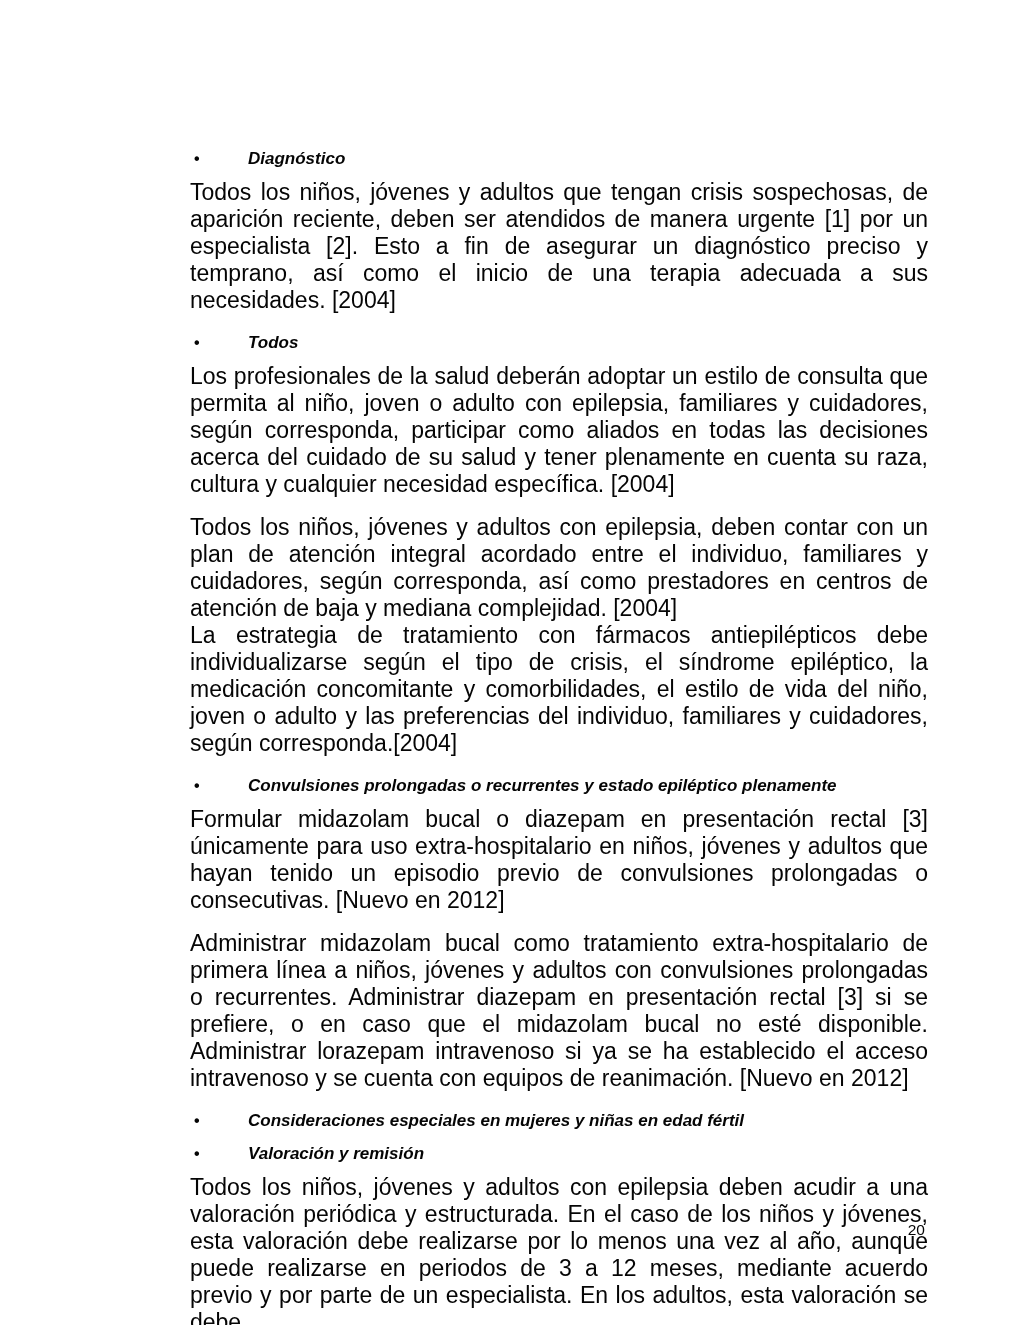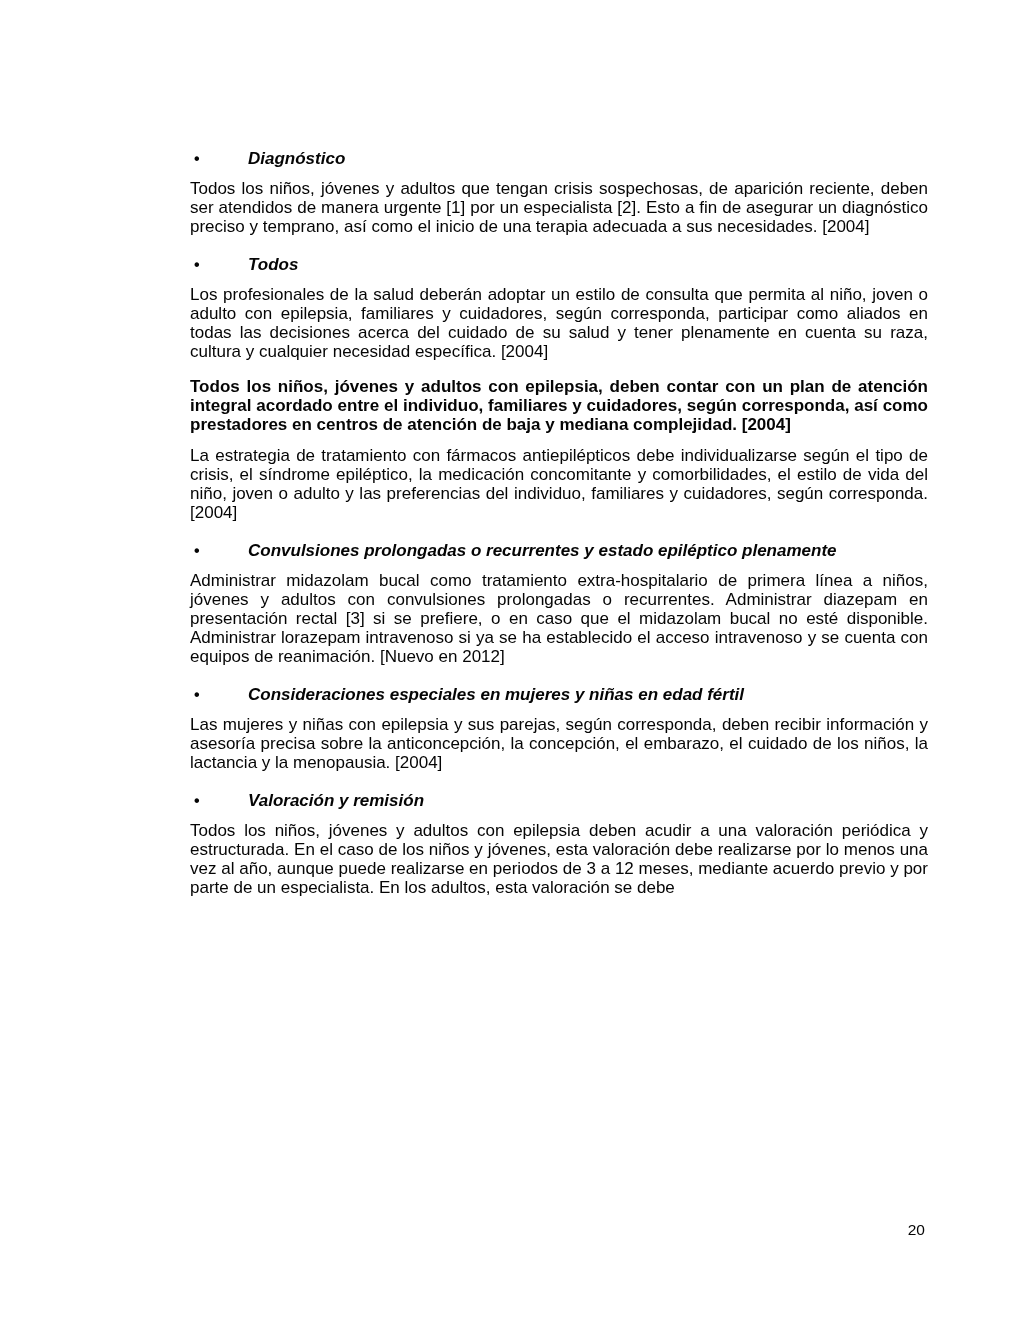--- a/index.html
+++ b/index.html
@@ -26,26 +26,26 @@
     margin-bottom: 8px;
   }
   .bullet {
     flex: 0 0 58px;
     width: 58px;
     padding-left: 4px;
     font-size: 16px;
   }
   .heading-text { flex: 1; font-style: italic; }
   .para {
-    font-size: 17px;
-    line-height: 19px;
+    font-size: 23px;
+    line-height: 27px;
     text-align: justify;
     margin-bottom: 16px;
   }
-  .para.flush { margin-bottom: 12px; font-weight: bold; }
+  .para.flush { margin-bottom: 0; }
   .page-number {
     position: absolute;
     top: 1220px;
     right: 99px;
     font-size: 15.5px;
     line-height: 20px;
   }
 </style>
 </head>
 <body>
@@ -68,29 +68,29 @@
     <p class="para">Los profesionales de la salud deberán adoptar un estilo de consulta que permita al niño, joven o adulto con epilepsia, familiares y cuidadores, según corresponda, participar como aliados en todas las decisiones acerca del cuidado de su salud y tener plenamente en cuenta su raza, cultura y cualquier necesidad específica. [2004]</p>
     <p class="para flush">Todos los niños, jóvenes y adultos con epilepsia, deben contar con un plan de atención integral acordado entre el individuo, familiares y cuidadores, según corresponda, así como prestadores en centros de atención de baja y mediana complejidad. [2004]</p>
     <p class="para">La estrategia de tratamiento con fármacos antiepilépticos debe individualizarse según el tipo de crisis, el síndrome epiléptico, la medicación concomitante y comorbilidades, el estilo de vida del niño, joven o adulto y las preferencias del individuo, familiares y cuidadores, según corresponda.[2004]</p>
   </section>
 
   <section>
     <div class="heading">
       <span class="bullet">•</span>
       <span class="heading-text">Convulsiones prolongadas o recurrentes y estado epiléptico plenamente</span>
     </div>
+    <p class="para">Formular midazolam bucal o diazepam en presentación rectal [3] únicamente para uso extra-hospitalario en niños, jóvenes y adultos que hayan tenido un episodio previo de convulsiones prolongadas o consecutivas. [Nuevo en 2012]</p>
     <p class="para">Administrar midazolam bucal como tratamiento extra-hospitalario de primera línea a niños, jóvenes y adultos con convulsiones prolongadas o recurrentes. Administrar diazepam en presentación rectal [3] si se prefiere, o en caso que el midazolam bucal no esté disponible. Administrar lorazepam intravenoso si ya se ha establecido el acceso intravenoso y se cuenta con equipos de reanimación. [Nuevo en 2012]</p>
   </section>
 
   <section>
     <div class="heading">
       <span class="bullet">•</span>
       <span class="heading-text">Consideraciones especiales en mujeres y niñas en edad fértil</span>
     </div>
-    <p class="para">Las mujeres y niñas con epilepsia y sus parejas, según corresponda, deben recibir información y asesoría precisa sobre la anticoncepción, la concepción, el embarazo, el cuidado de los niños, la lactancia y la menopausia. [2004]</p>
   </section>
 
   <section>
     <div class="heading">
       <span class="bullet">•</span>
       <span class="heading-text">Valoración y remisión</span>
     </div>
     <p class="para">Todos los niños, jóvenes y adultos con epilepsia deben acudir a una valoración periódica y estructurada. En el caso de los niños y jóvenes, esta valoración debe realizarse por lo menos una vez al año, aunque puede realizarse en periodos de 3 a 12 meses, mediante acuerdo previo y por parte de un especialista. En los adultos, esta valoración se debe</p>
   </section>
 

